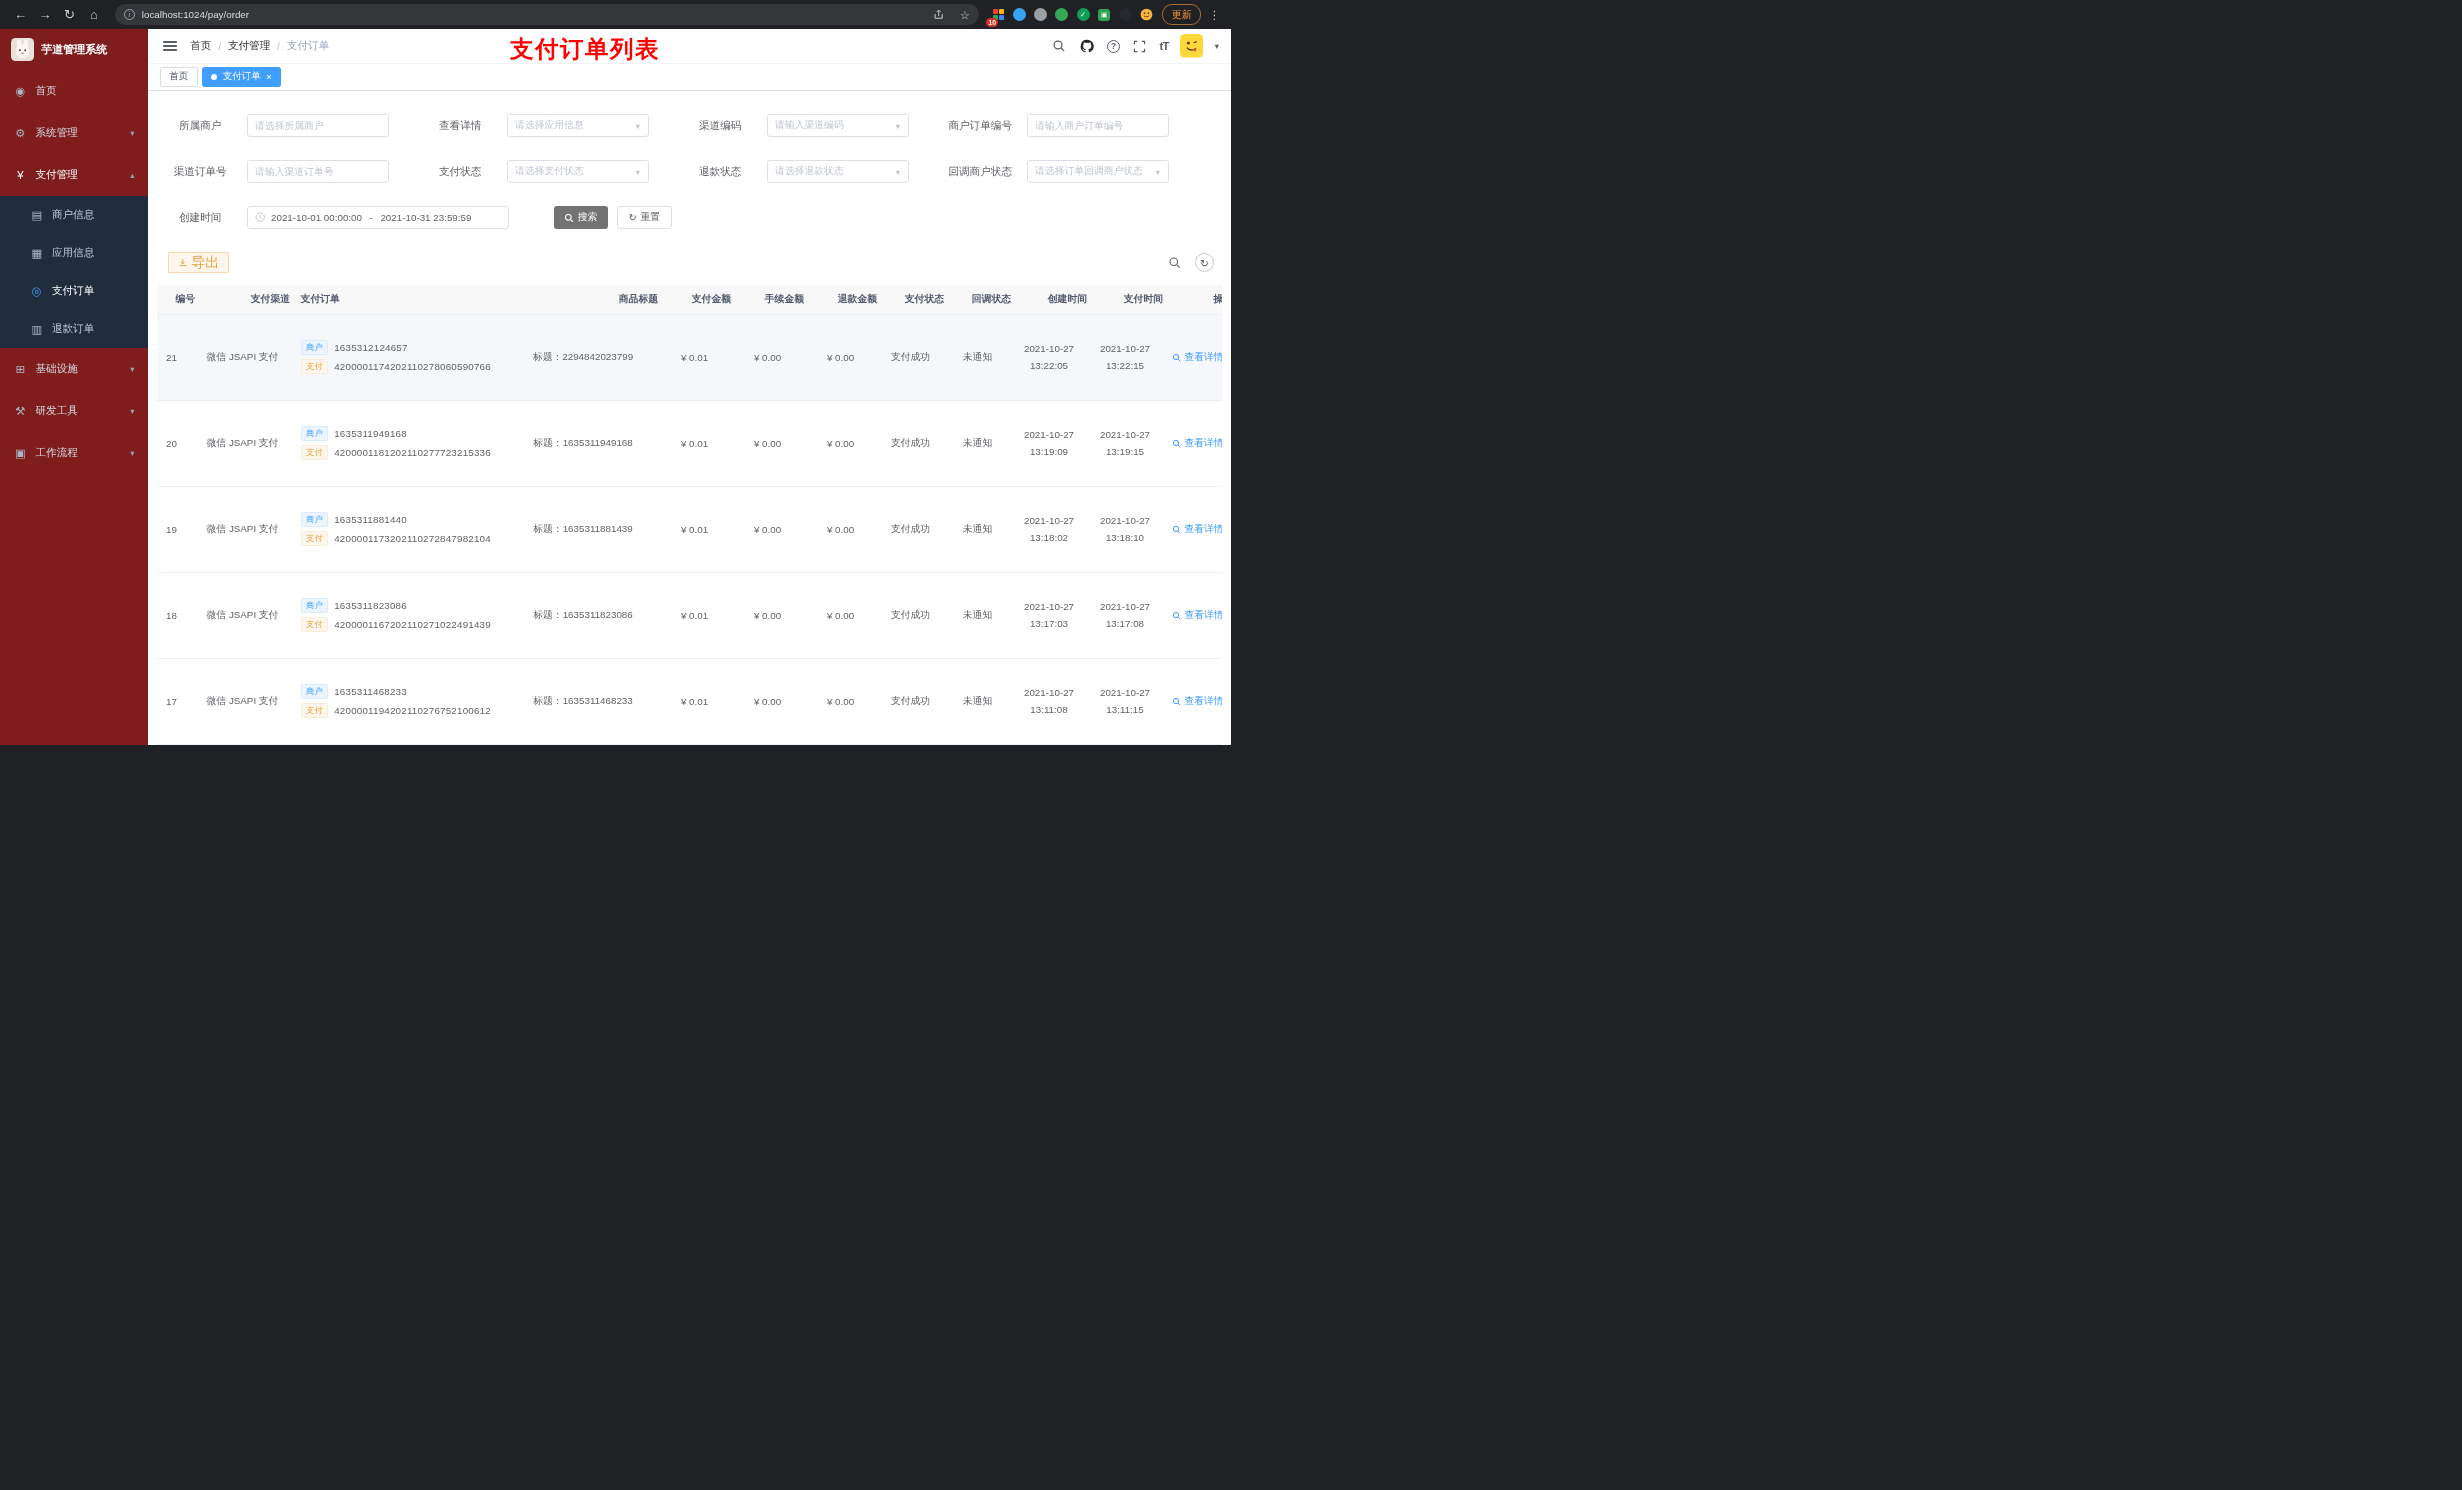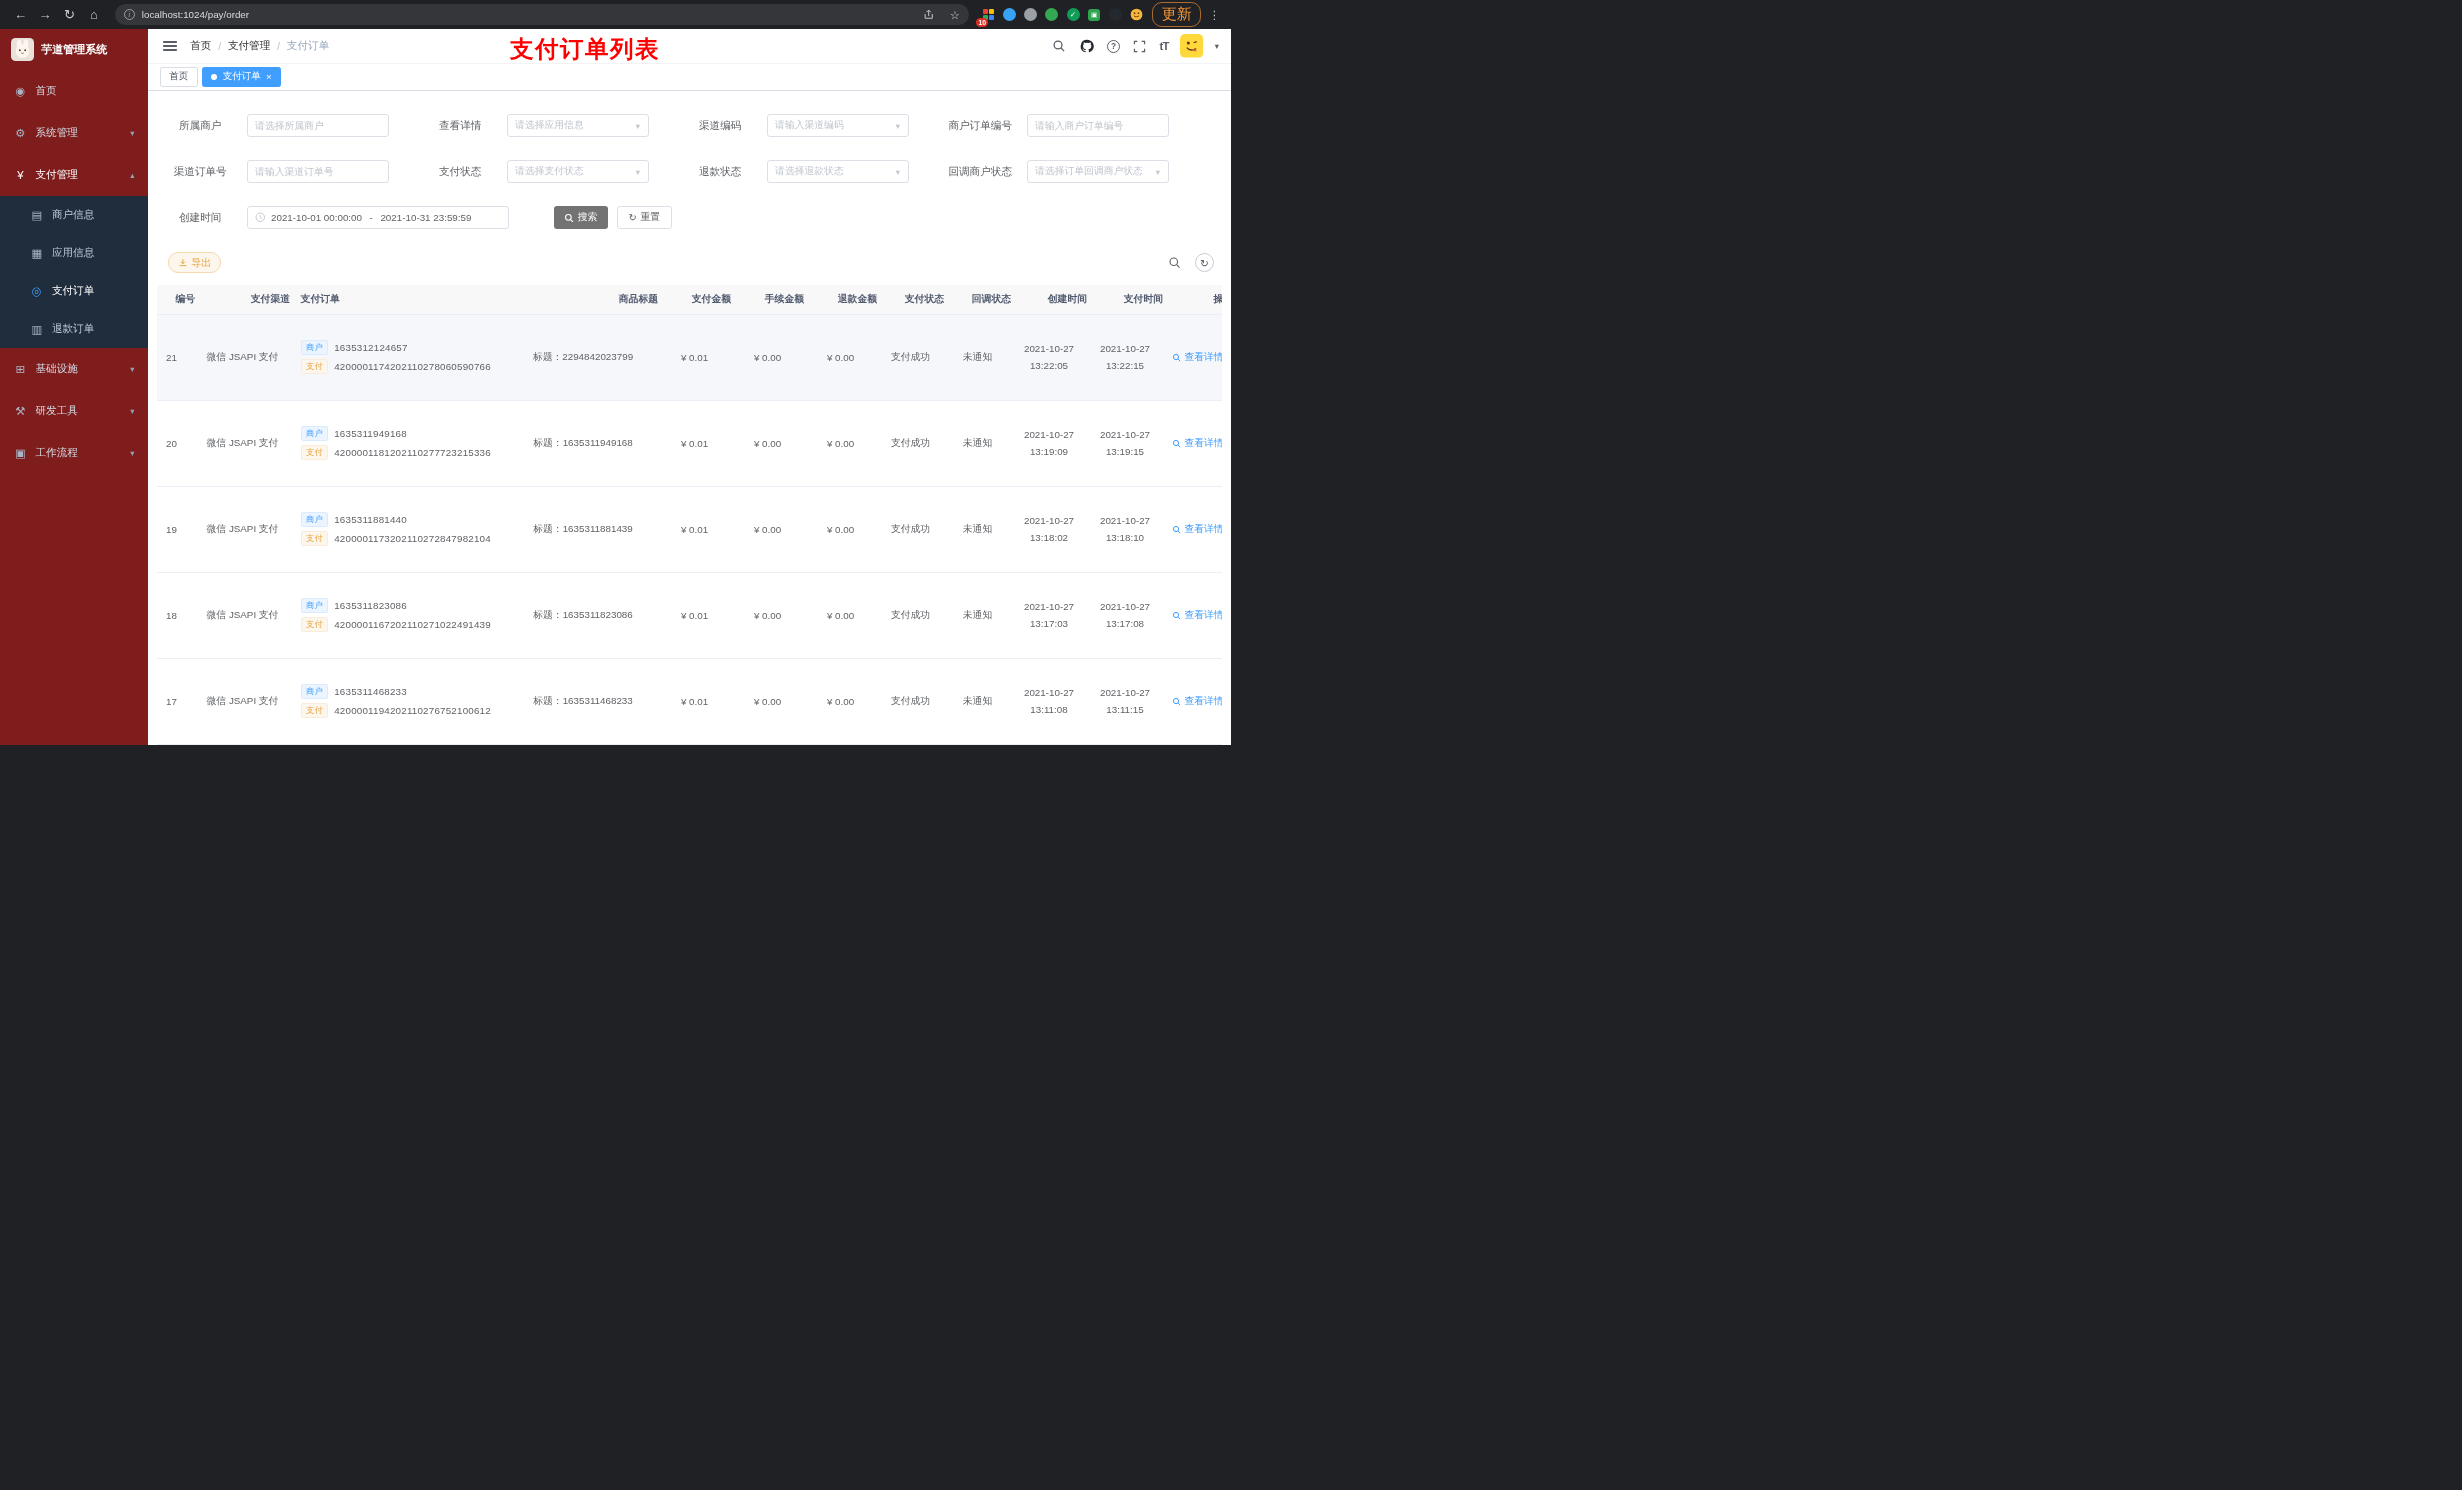--- a/index.html
+++ b/index.html
@@ -12,21 +12,21 @@
   .url-bar{flex:1;height:21px;background:#35363a;border-radius:10.6px;display:flex;align-items:center;padding:0 4.5px 0 9px;margin:0 7.6px;color:#dadce0;font-size:9.8px;gap:6.8px;min-width:0;cursor:text}
   .info-ic{width:11.4px;height:11.4px;border:0.8px solid #9aa0a6;border-radius:50%;color:#9aa0a6;font-size:7.6px;display:flex;align-items:center;justify-content:center;flex:0 0 auto;font-family:"Liberation Serif",serif;font-style:italic}
   .url-text{flex:1;white-space:nowrap;overflow:hidden}
   .pill-ic{width:19.7px;height:19.7px;display:flex;align-items:center;justify-content:center;color:#c6c9cc;font-size:11.4px;cursor:pointer;flex:0 0 auto}
   .ext{position:relative;width:19.7px;height:19.7px;display:flex;align-items:center;justify-content:center;flex:0 0 auto;cursor:pointer}
   .ext-badge{position:absolute;left:-2.3px;bottom:-2.3px;background:#d93025;color:#fff;font-size:6.8px;line-height:9px;border-radius:4.5px;padding:0 2.3px;font-weight:700}
   .grid4{width:11.4px;height:11.4px;display:grid;grid-template-columns:5.3px 5.3px;grid-template-rows:5.3px 5.3px;gap:0.8px}
   .grid4 i{border-radius:1.1px}
   .dot-ic{width:13px;height:13px;border-radius:50%;display:flex;align-items:center;justify-content:center;color:#fff;font-size:7.6px;font-weight:700}
   .sq-ic{width:12px;height:12px;border-radius:3px;display:flex;align-items:center;justify-content:center;color:#fff;font-size:6.8px}
-  .update-btn{color:#f49536;border:0.8px solid rgba(244,149,54,.65);border-radius:9.8px;padding:2.3px 8.3px;font-size:15px;margin:0 4.5px;white-space:nowrap;cursor:pointer}
+  .update-btn{color:#f49536;border:0.8px solid rgba(244,149,54,.65);border-radius:9.8px;padding:2.3px 8.3px;font-size:10px;margin:0 4.5px;white-space:nowrap;cursor:pointer}
   .dots{color:#c6c9cc;font-size:11.4px;width:15px;text-align:center;cursor:pointer}
 
   
   .app{display:flex;height:716px}
   .sidebar{width:148px;background:#7f1d1d;flex:0 0 auto;overflow:hidden}
   .logo{height:41px;display:flex;align-items:center;gap:7.6px;padding:0 10.6px;color:#fff;font-size:11px;font-weight:700;cursor:pointer}
   .menu-item{height:42px;display:flex;align-items:center;gap:8.3px;padding:0 13.6px;color:#d4dbe4;font-size:10.6px;cursor:pointer}
   .m-icon{width:13.6px;text-align:center;font-size:11.4px;color:#aab4c4;flex:0 0 auto}
   .menu-item.open{color:#fff}
   .menu-item.open .m-icon{color:#fff}
@@ -72,21 +72,21 @@
   .ph{color:#bfc4cc;white-space:nowrap;overflow:hidden}
   .ctl .caret{margin-left:auto;color:#c0c4cc;font-size:8.3px;flex:0 0 auto}
   .ctl.date{width:262px;gap:5.3px;cursor:pointer}
   .date .sep{padding:0 2.3px;color:#606266}
   .date .dval{white-space:nowrap}
   .clock{color:#c0c4cc;flex:0 0 auto;display:flex}
   .btn{height:23px;border:0;border-radius:3px;display:inline-flex;align-items:center;gap:3.8px;font-size:9.8px;padding:0 10.6px;cursor:pointer;white-space:nowrap;font-family:inherit}
   .btn-primary{background:#737373;color:#fff;margin-left:12px}
   .btn-ghost{border:0.8px solid #dcdfe6;color:#606266;background:#fff;margin-left:9px}
   .action-row{display:flex;align-items:center;margin:4.5px 0 0 10.6px}
-  .btn-warn{height:21px;border:0.8px solid #f5dab1;background:#fdf6ec;color:#e6a23c;border-radius:10px;display:inline-flex;align-items:center;gap:3.8px;font-size:10px;padding:0 9px;cursor:pointer;font-family:Liberation Serif, serif}
+  .btn-warn{height:21px;border:0.8px solid #f5dab1;background:#fdf6ec;color:#e6a23c;border-radius:1px;display:inline-flex;align-items:center;gap:3.8px;font-size:14px;padding:0 9px;cursor:pointer;font-family:Liberation Serif, serif}
   .tool-icons{margin-left:auto;margin-right:7.6px;display:flex;align-items:center;gap:13.6px;color:#606266}
   .circle-ic{width:19.7px;height:19.7px;border:0.8px solid #c8ccd2;border-radius:50%;display:flex;align-items:center;justify-content:center;font-size:10.6px;color:#606266;cursor:pointer}
   .plain-ic{display:flex;align-items:center;justify-content:center;cursor:pointer;color:#606266}
 
   
   .table-wrap{margin-top:12px;overflow:hidden}
   table{border-collapse:collapse;table-layout:fixed;width:1096px;margin-left:-23px}
   th{height:29px;background:#f8f8f9;font-size:9.8px;font-weight:700;color:#515a6e;border-bottom:0.8px solid #ebeef5;text-align:right;white-space:nowrap}
   th.th-order{text-align:left;padding-left:10.6px}
   td{height:86px;font-size:9.8px;color:#606266;border-bottom:0.8px solid #ebeef5;text-align:center;padding:0 4.5px;white-space:nowrap;overflow:hidden}

